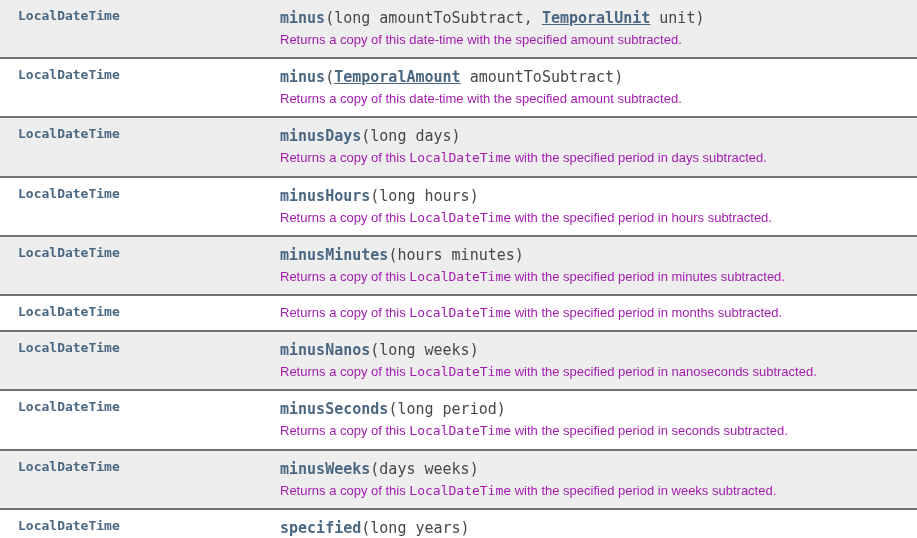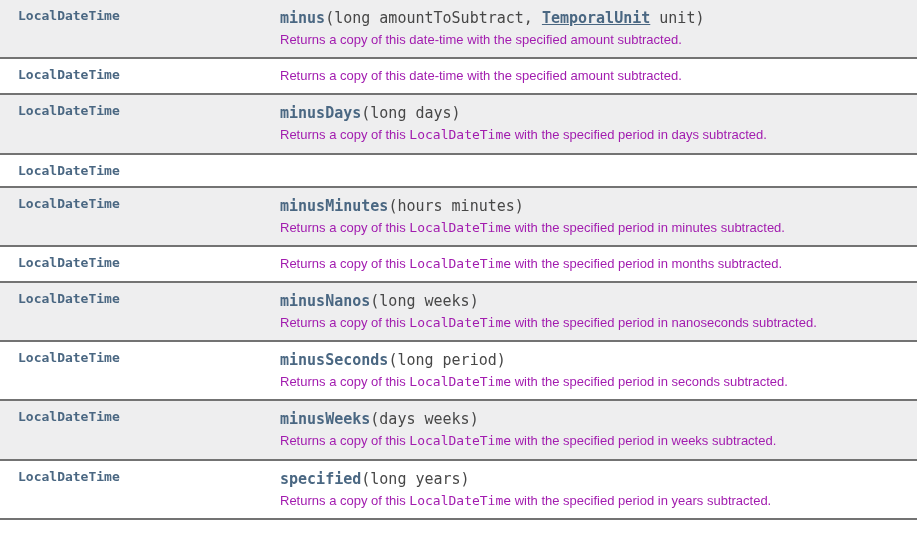--- a/index.html
+++ b/index.html
@@ -96,20 +96,23 @@
         <span>Returns a copy of this date-time with the specified amount subtracted.</span><span class="code"></span><span></span>
       </div>
     </div>
   </div>
 
   <div class="method-row normal">
     <div class="col-return">
       <span class="return-type"><a href="#">LocalDateTime</a></span>
     </div>
     <div class="col-method">
+      <div class="sig">
+        <span class="method-name"><a href="#">minus</a></span><span class="param-text">(</span><a href="#" class="param-type-link">TemporalAmount</a><span class="param-text"> amountToSubtract)</span>
+      </div>
       <div class="desc">
         <span>Returns a copy of this date-time with the specified amount subtracted.</span><span class="code"></span><span></span>
       </div>
     </div>
   </div>
 
   <div class="method-row alt">
     <div class="col-return">
       <span class="return-type"><a href="#">LocalDateTime</a></span>
     </div>
@@ -120,20 +123,28 @@
       <div class="desc">
         <span>Returns a copy of this </span><span class="code">LocalDateTime</span><span> with the specified period in days subtracted.</span>
       </div>
     </div>
   </div>
 
   <div class="method-row normal">
     <div class="col-return">
       <span class="return-type"><a href="#">LocalDateTime</a></span>
     </div>
+    <div class="col-method">
+      <div class="sig">
+        <span class="method-name"><a href="#">minusHours</a></span><span class="param-text">(long hours)</span>
+      </div>
+      <div class="desc">
+        <span>Returns a copy of this </span><span class="code">LocalDateTime</span><span> with the specified period in hours subtracted.</span>
+      </div>
+    </div>
   </div>
 
   <div class="method-row alt">
     <div class="col-return">
       <span class="return-type"><a href="#">LocalDateTime</a></span>
     </div>
     <div class="col-method">
       <div class="sig">
         <span class="method-name"><a href="#">minusMinutes</a></span><span class="param-text">(hours minutes)</span>
       </div>

